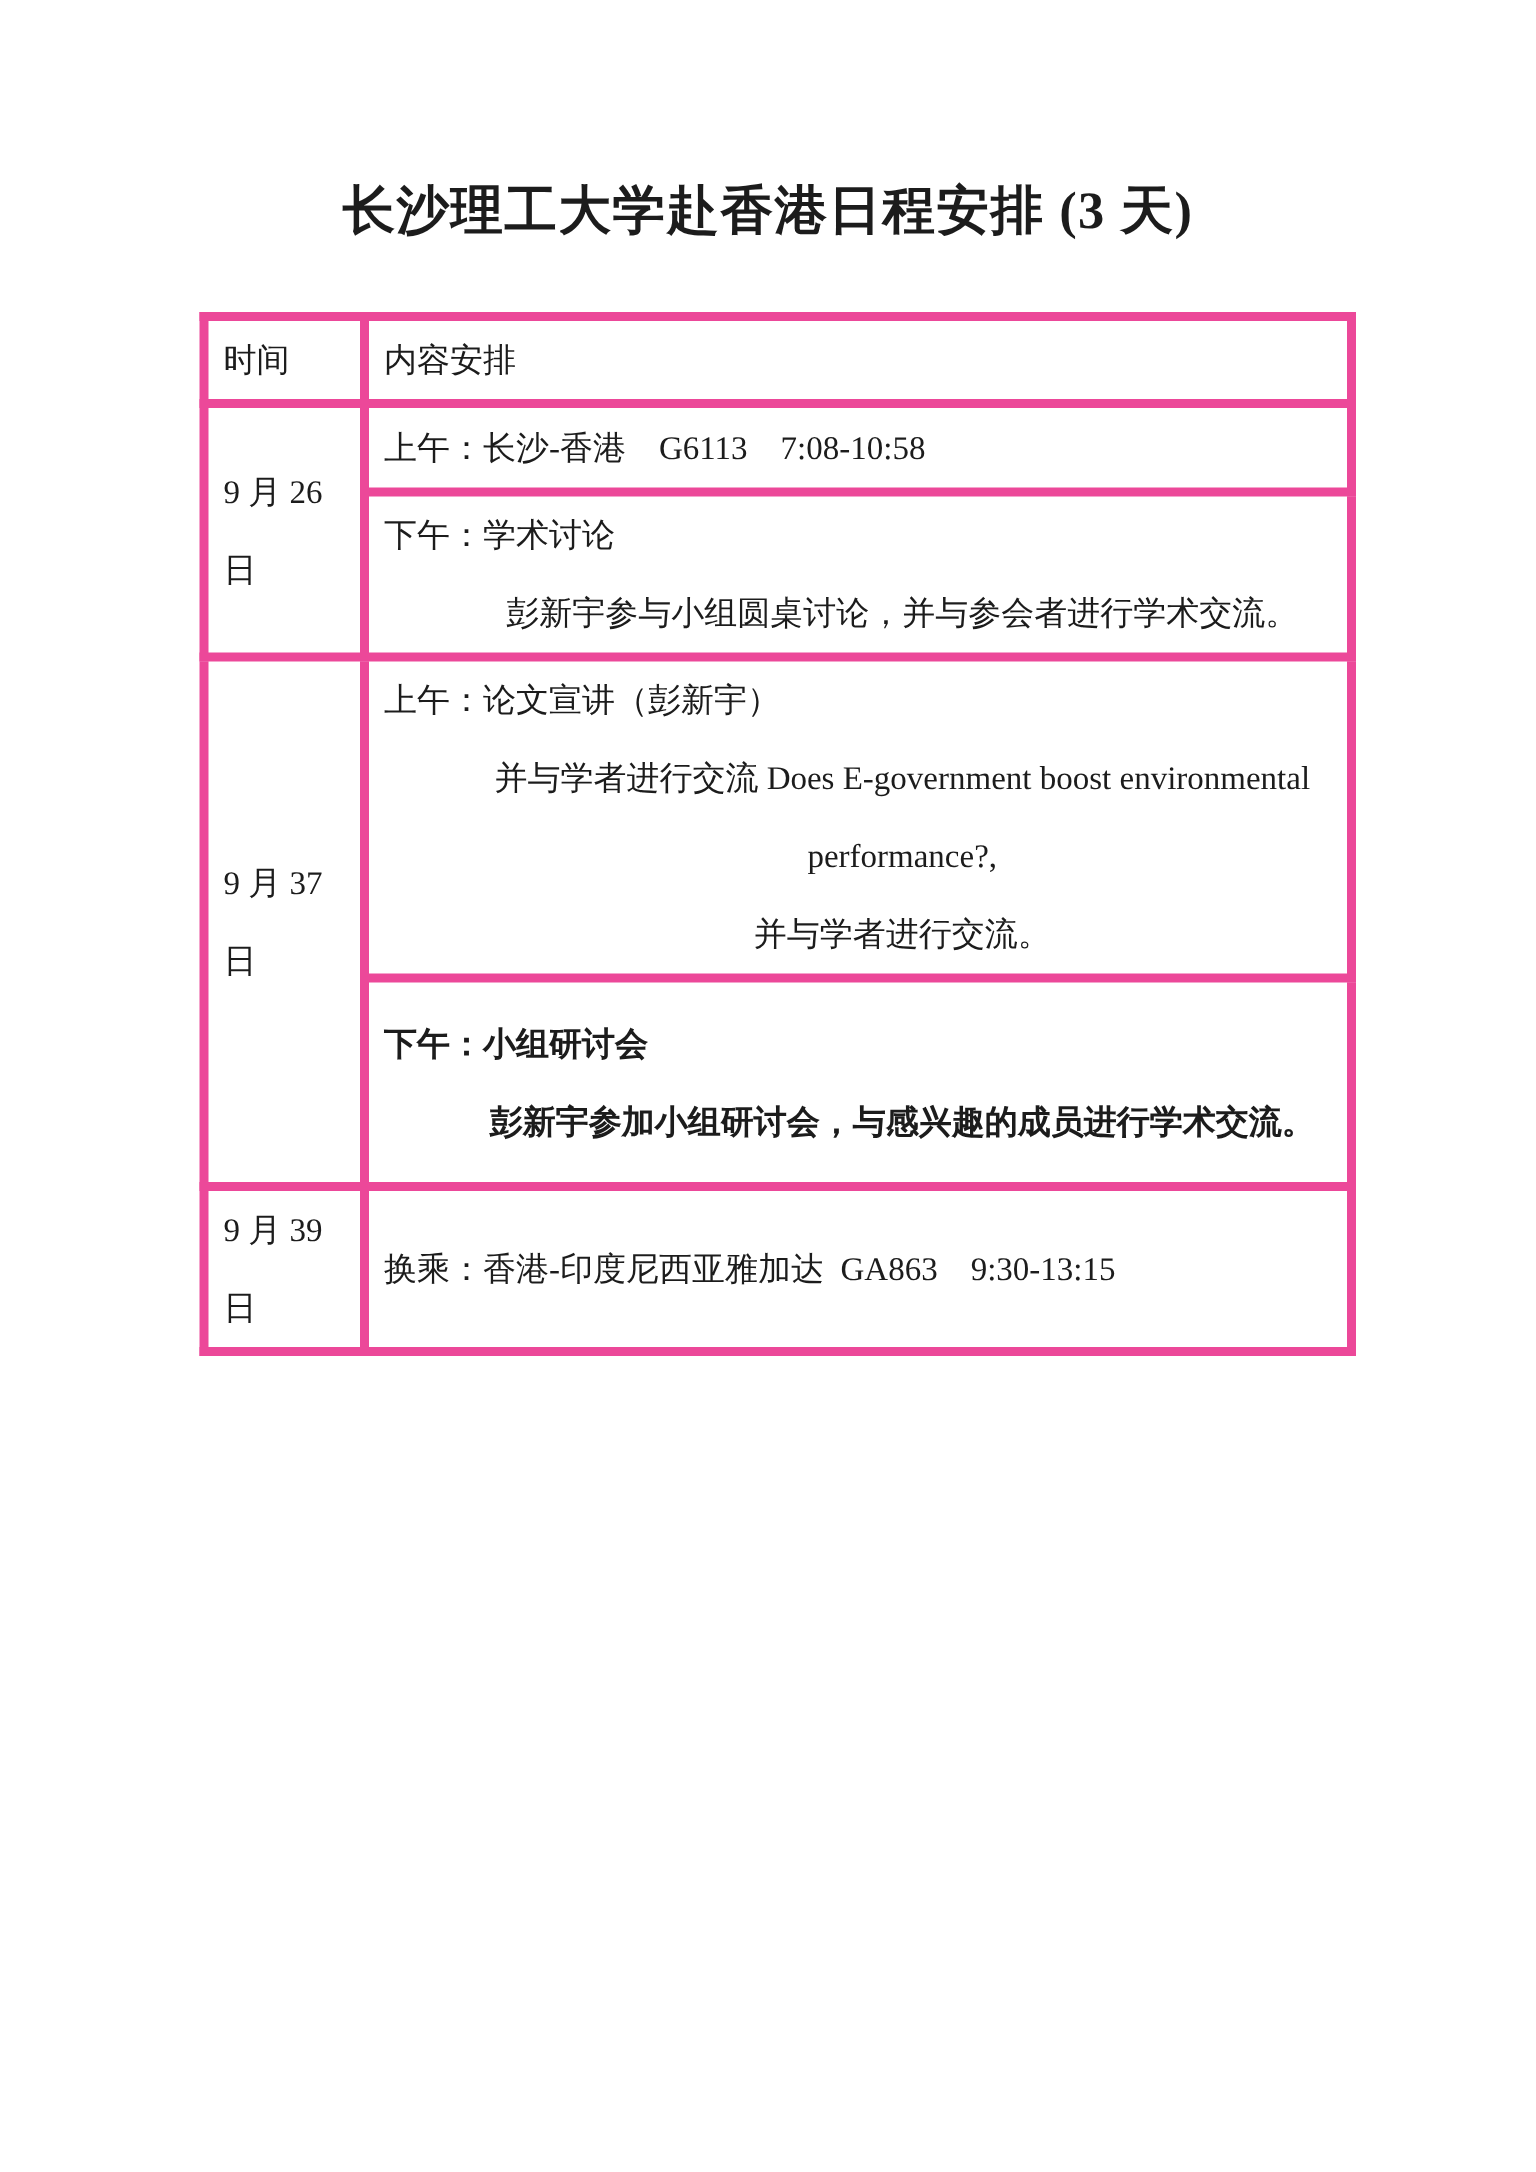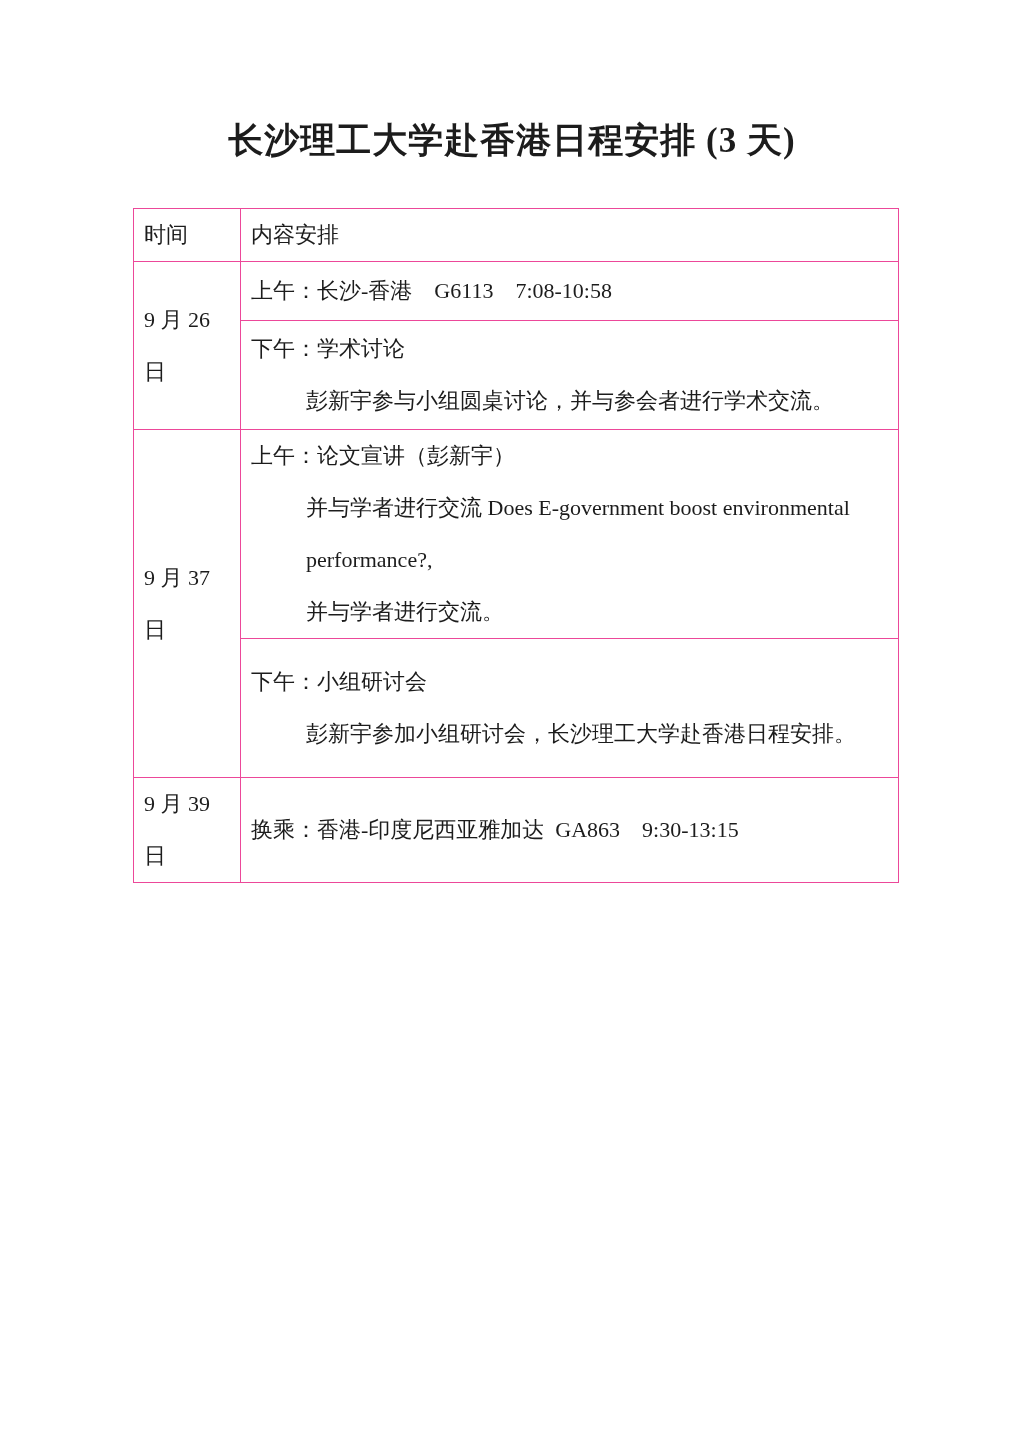--- a/index.html
+++ b/index.html
@@ -25,42 +25,42 @@
     position: absolute;
     left: 133px;
     top: 208px;
     width: 765px;
     border-collapse: collapse;
     table-layout: fixed;
   }
   .col-time { width: 107px; }
   .col-content { width: 658px; }
   table.schedule td {
-    border: 1px solid #ec4899;
+    border: 6px solid #ec4899;
     font-size: 22px;
     line-height: 52px;
     vertical-align: middle;
     padding: 0 6px 0 10px;
     overflow: hidden;
   }
   tr.row-header  { height: 53px; }
   tr.row-a       { height: 59px; }
   tr.row-b       { height: 109px; }
   tr.row-c       { height: 159px; }
-  tr.row-d       { height: 139px; }
+  tr.row-d       { height: 139px; font-weight: bold; }
   tr.row-e       { height: 60px; }
   td.date-cell {
     vertical-align: top;
     padding-top: 3px;
     white-space: pre-wrap;
   }
   .line {
     white-space: pre-wrap;
   }
-  .line.indent { padding-left: 55px; }
+  .line.indent { padding-left: 55px; text-align: center; }
 </style>
 </head>
 <body>
 
 <h1 class="doc-title">长沙理工大学赴香港日程安排 (3 天)</h1>
 
 <table class="schedule">
   <colgroup>
     <col class="col-time">
     <col class="col-content">
@@ -90,21 +90,21 @@
       <td>
         <div class="line">上午：论文宣讲（彭新宇）</div>
         <div class="line indent">并与学者进行交流 Does E-government boost environmental performance?,</div>
         <div class="line indent">并与学者进行交流。</div>
       </td>
     </tr>
 
     <tr class="row-d">
       <td>
         <div class="line">下午：小组研讨会</div>
-        <div class="line indent">彭新宇参加小组研讨会，长沙理工大学赴香港日程安排。</div>
+        <div class="line indent">彭新宇参加小组研讨会，与感兴趣的成员进行学术交流。</div>
       </td>
     </tr>
 
     <tr class="row-e">
       <td class="date-cell">9 月 39 日</td>
       <td>
         <div class="line">换乘：香港-印度尼西亚雅加达  GA863　9:30-13:15</div>
       </td>
     </tr>
   </tbody>

